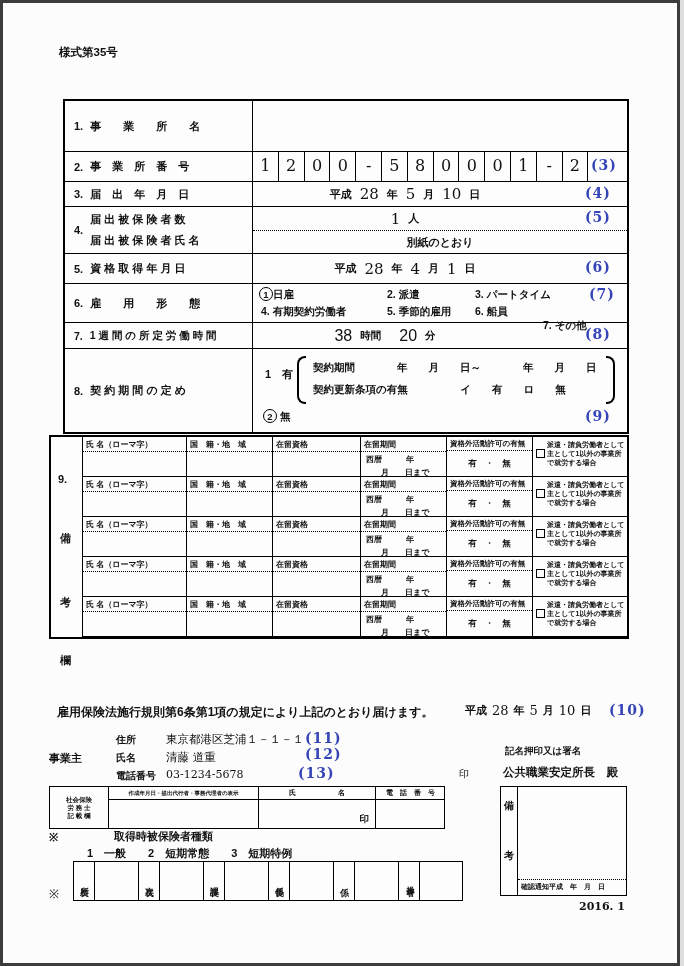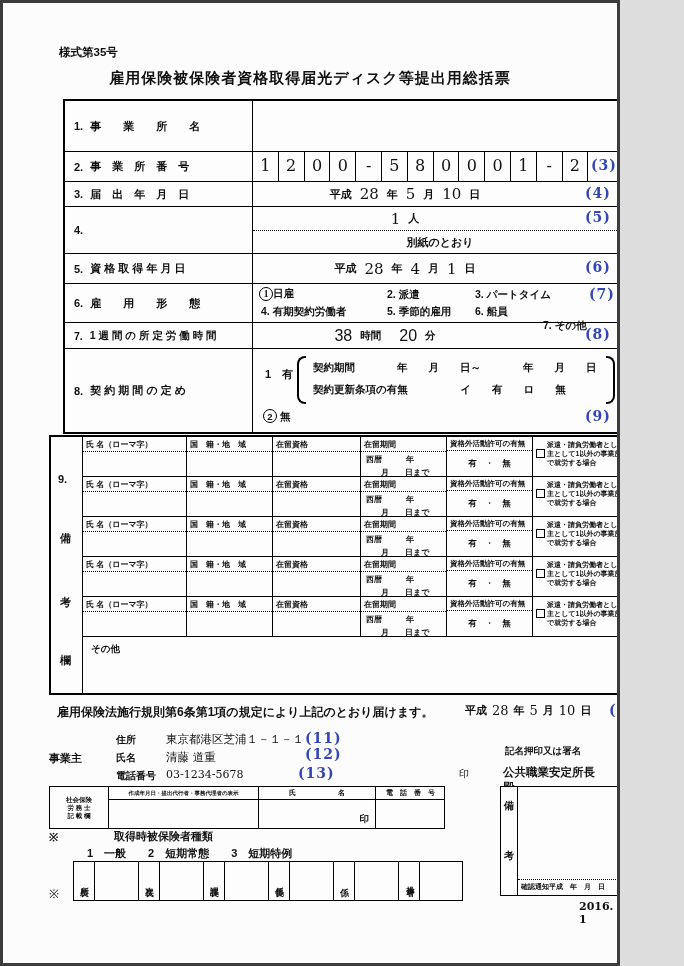--- a/index.html
+++ b/index.html
@@ -1,16 +1,16 @@
 <!DOCTYPE html>
 <html><head>
 <meta charset="utf-8">
 <style>
   html,body{margin:0;padding:0;background:#ddd;}
-  .canvas{position:relative;width:620px;height:966px;background:#fcfcfc;border:3px solid #3c3c3c;
+  .canvas{position:relative;width:680px;height:966px;background:#fcfcfc;border:3px solid #3c3c3c;
           box-sizing:border-box;font-family:"Liberation Sans",sans-serif;color:#111;overflow:hidden;}
   .abs{position:absolute;}
   .b{font-weight:bold;}
   .serif{font-family:"DejaVu Serif","Liberation Serif",serif;}
   .ref{position:absolute;color:#3445b8;font-family:"DejaVu Serif","Liberation Serif",serif;
        font-size:14px;font-weight:bold;letter-spacing:1px;}
   
   .main-table{position:absolute;left:60px;top:96px;width:566px;border:2px solid #000;box-sizing:border-box;background:#fdfdfd;}
   .mrow{display:flex;box-sizing:border-box;}
   .mrow + .mrow{border-top:1px solid #000;}
@@ -69,21 +69,20 @@
   .rem-main{flex:1;position:relative;}
   .rem-dot{position:absolute;left:0;right:0;bottom:15px;border-bottom:1.5px dotted #000;}
   .rem-confirm{position:absolute;left:3px;bottom:3px;font-size:7px;font-weight:bold;white-space:nowrap;}
 </style>
 </head>
 <body>
 
 <div class="canvas">
 
   <div class="abs b" style="left:56px;top:42px;font-size:11.5px;">様式第35号</div>
-  <div class="abs b" style="left:0;right:0;top:66px;text-align:center;font-size:15px;letter-spacing:1px;">雇用保険被保険者資格取得届光ディスク等提出用総括票</div>
 
   <div class="main-table">
 
     <div class="mrow" style="height:50px;">
       <div class="mlabel">
         <span class="mno">1.</span>
         <span>事　　業　　所　　名</span>
       </div>
     </div>
 
@@ -125,20 +124,24 @@
         <span class="unit">月</span>
         <span class="num">10</span>
         <span class="unit">日</span>
         <span class="ref" style="right:16px;top:3px;">(4)</span>
       </div>
     </div>
 
     <div class="mrow" style="height:47px;">
       <div class="mlabel">
         <span class="mno">4.</span>
+        <span style="display:flex;flex-direction:column;gap:6px;">
+          <span>届 出 被 保 険 者 数</span>
+          <span>届 出 被 保 険 者 氏 名</span>
+        </span>
       </div>
       <div class="mvalue">
         <div class="subrow vcenter" style="height:23px;padding-right:70px;">
           <span class="num">1</span>
           <span class="unit">人</span>
           <span class="ref" style="right:16px;top:2px;">(5)</span>
         </div>
         <div class="subrow vcenter dotline" style="height:24px;">
           <span class="b" style="font-size:11px;">別紙のとおり</span>
         </div>
@@ -161,21 +164,21 @@
         <span class="ref" style="right:16px;top:5px;">(6)</span>
       </div>
     </div>
 
     <div class="mrow" style="height:39px;">
       <div class="mlabel">
         <span class="mno">6.</span>
         <span>雇　　用　　形　　態</span>
       </div>
       <div class="mvalue">
-        <span class="opt" style="left:6px;top:3px;font-family:Liberation Serif, serif;"><span class="circle">1</span><span>日雇</span></span>
+        <span class="opt" style="left:6px;top:3px;"><span class="circle">1</span><span>日雇</span></span>
         <span class="opt" style="left:134px;top:4px;">2. 派遣</span>
         <span class="opt" style="left:222px;top:4px;">3. パートタイム</span>
         <span class="ref" style="right:12px;top:2px;">(7)</span>
         <span class="opt" style="left:8px;top:21px;">4. 有期契約労働者</span>
         <span class="opt" style="left:134px;top:21px;">5. 季節的雇用</span>
         <span class="opt" style="left:222px;top:21px;">6. 船員</span>
         <span class="opt" style="left:290px;top:35px;">7. その他</span>
       </div>
     </div>
 
@@ -339,23 +342,20 @@
       <div class="rcell" style="width:86px;">
         <span class="rhead" style="font-size:7.5px;">資格外活動許可の有無</span>
         <div class="rsmall" style="text-align:center;margin-top:7px;font-size:8.5px;">有　・　無</div>
       </div>
       <div class="rcell dispatch">
         <span class="cbx"></span>
         <span class="dtext">派遣・請負労働者として主として1以外の事業所で就労する場合</span>
       </div>
     </div>
   </div>
-      <div class="other-row">
-        <span class="abs b" style="left:8px;top:6px;font-size:9.5px;">その他</span>
-      </div>
     </div>
   </div>
 
   <div class="abs b" style="left:54px;top:701px;font-size:12px;">雇用保険法施行規則第6条第1項の規定により上記のとおり届けます。</div>
   <div class="abs" style="left:462px;top:700px;display:flex;align-items:center;gap:5px;">
     <span class="unit">平成</span>
     <span class="num" style="font-size:13px;">28</span>
     <span class="unit">年</span>
     <span class="num" style="font-size:13px;">5</span>
     <span class="unit">月</span>

